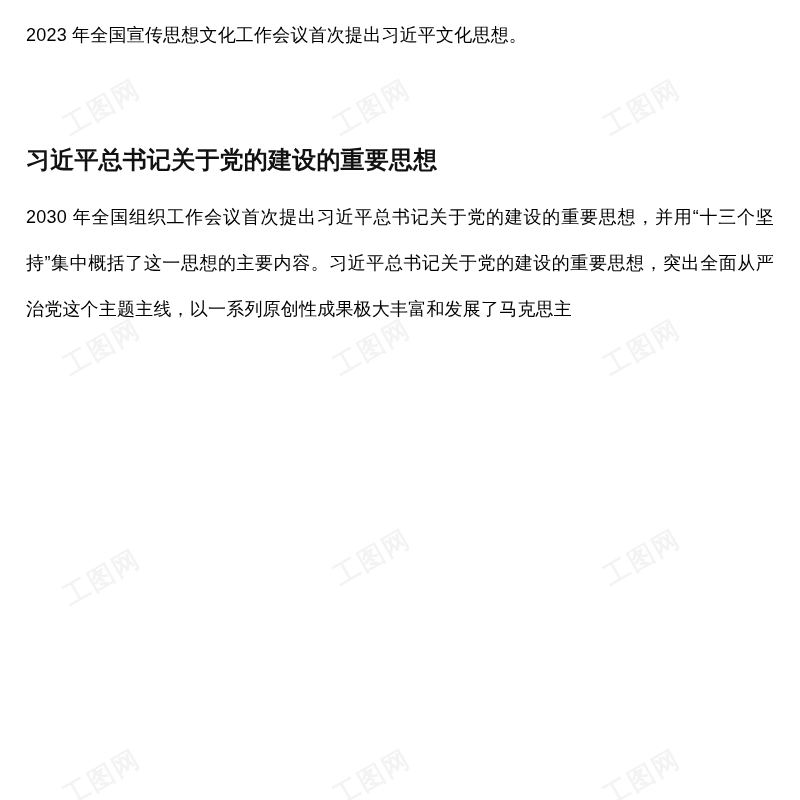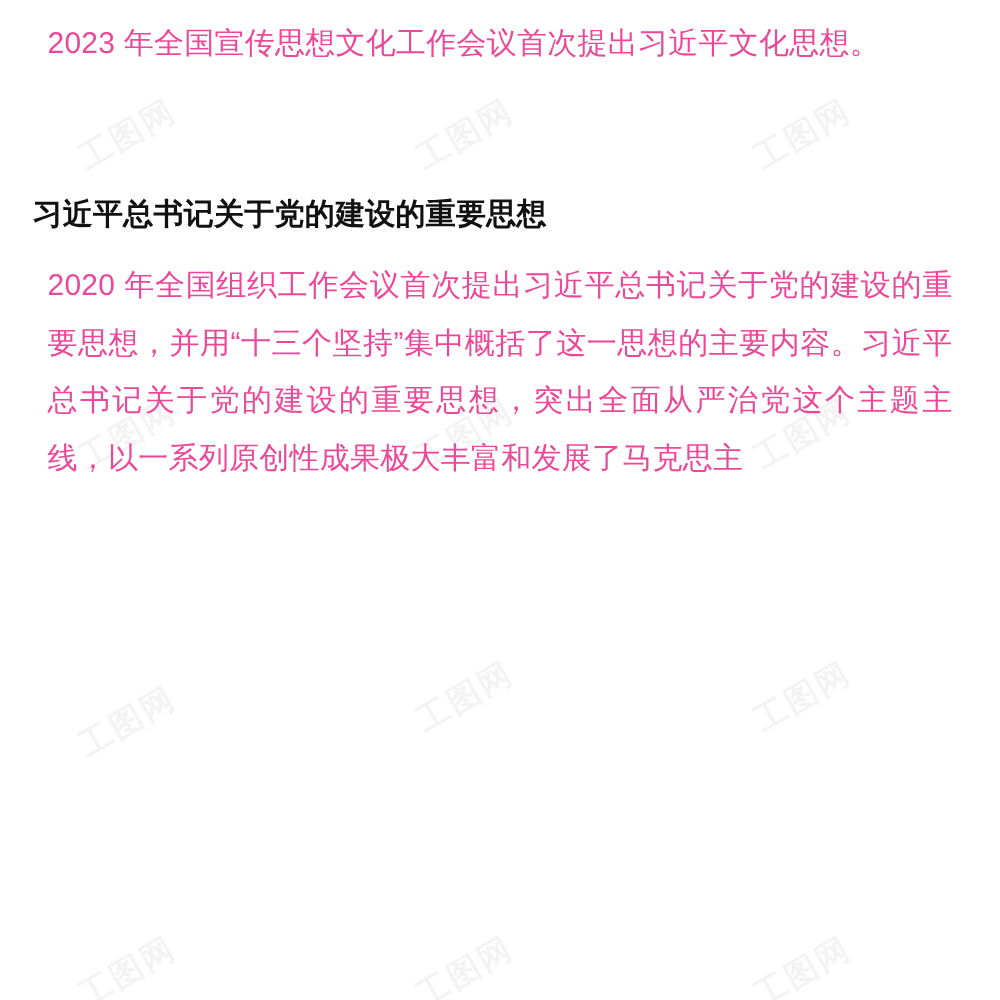--- a/index.html
+++ b/index.html
@@ -18,27 +18,27 @@
 
   .page {
     position: absolute;
     inset: 0;
     padding: 10px 26px 0 26px;
     box-sizing: border-box;
     z-index: 2;
   }
 
   .para {
-    font-size: 24px;
+    font-size: 18px;
     line-height: 46px;
     letter-spacing: 0.2px;
     text-align: justify;
     text-justify: inter-ideograph;
-    margin: 12px;
-    color: #ec4899;
+    margin: 0;
+    color: #000000;
   }
 
   .para.first {
     margin-top: 2px;
   }
 
   .gap {
     height: 66px;
   }
 
@@ -84,14 +84,14 @@
     <div class="wm" style="left: 600px; top: 540px;">工图网</div>
     <div class="wm" style="left: 60px; top: 760px;">工图网</div>
     <div class="wm" style="left: 330px; top: 760px;">工图网</div>
     <div class="wm" style="left: 600px; top: 760px;">工图网</div>
   </div>
 
 <div class="page">
   <p class="para first">2023 年全国宣传思想文化工作会议首次提出习近平文化思想。</p>
   <div class="gap"></div>
   <h2 class="heading">习近平总书记关于党的建设的重要思想</h2>
-  <p class="para">2020 年全国组织工作会议首次提出习近平总书记关于党的建设的重要思想，并用“十三个坚持”集中概括了这一思想的主要内容。习近平总书记关于党的建设的重要思想，突出全面从严治党这个主题主线，以一系列原创性成果极大丰富和发展了马克思主</p>
+  <p class="para">2030 年全国组织工作会议首次提出习近平总书记关于党的建设的重要思想，并用“十三个坚持”集中概括了这一思想的主要内容。习近平总书记关于党的建设的重要思想，突出全面从严治党这个主题主线，以一系列原创性成果极大丰富和发展了马克思主</p>
 </div>
 
 </body></html>

